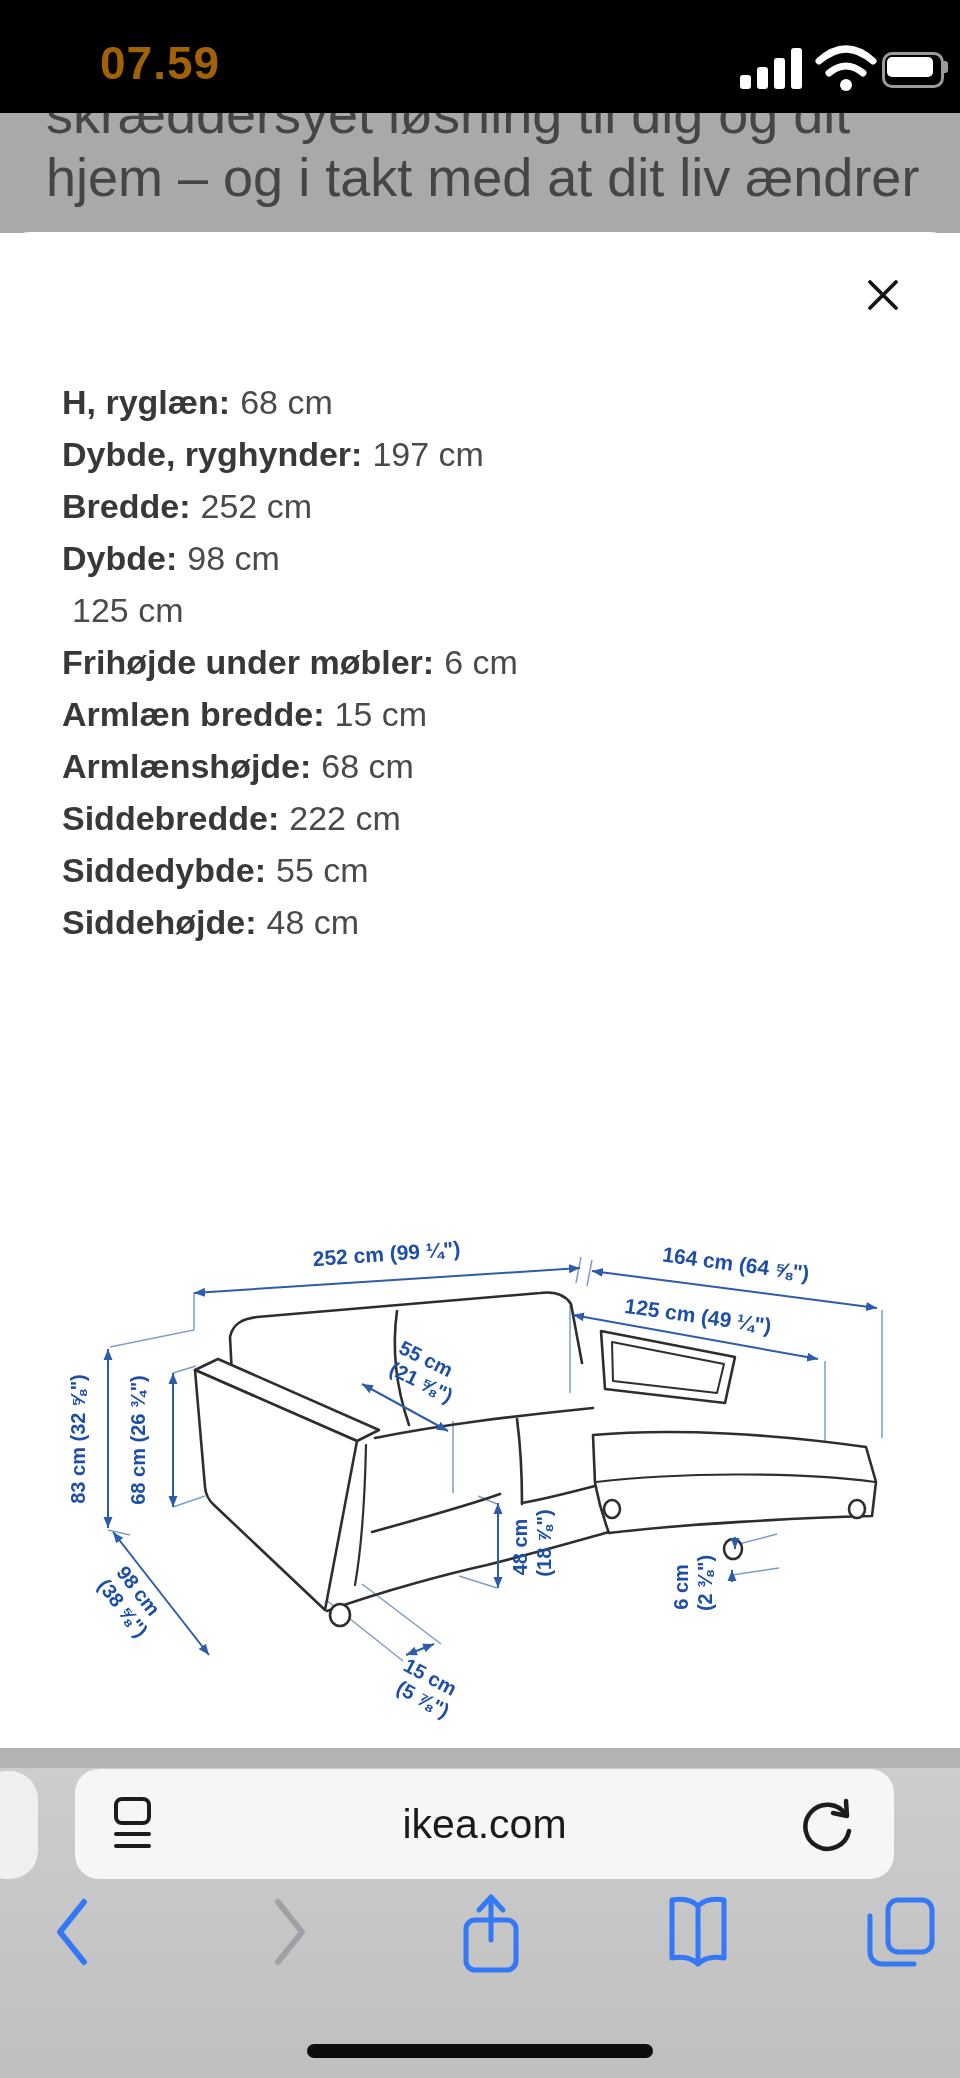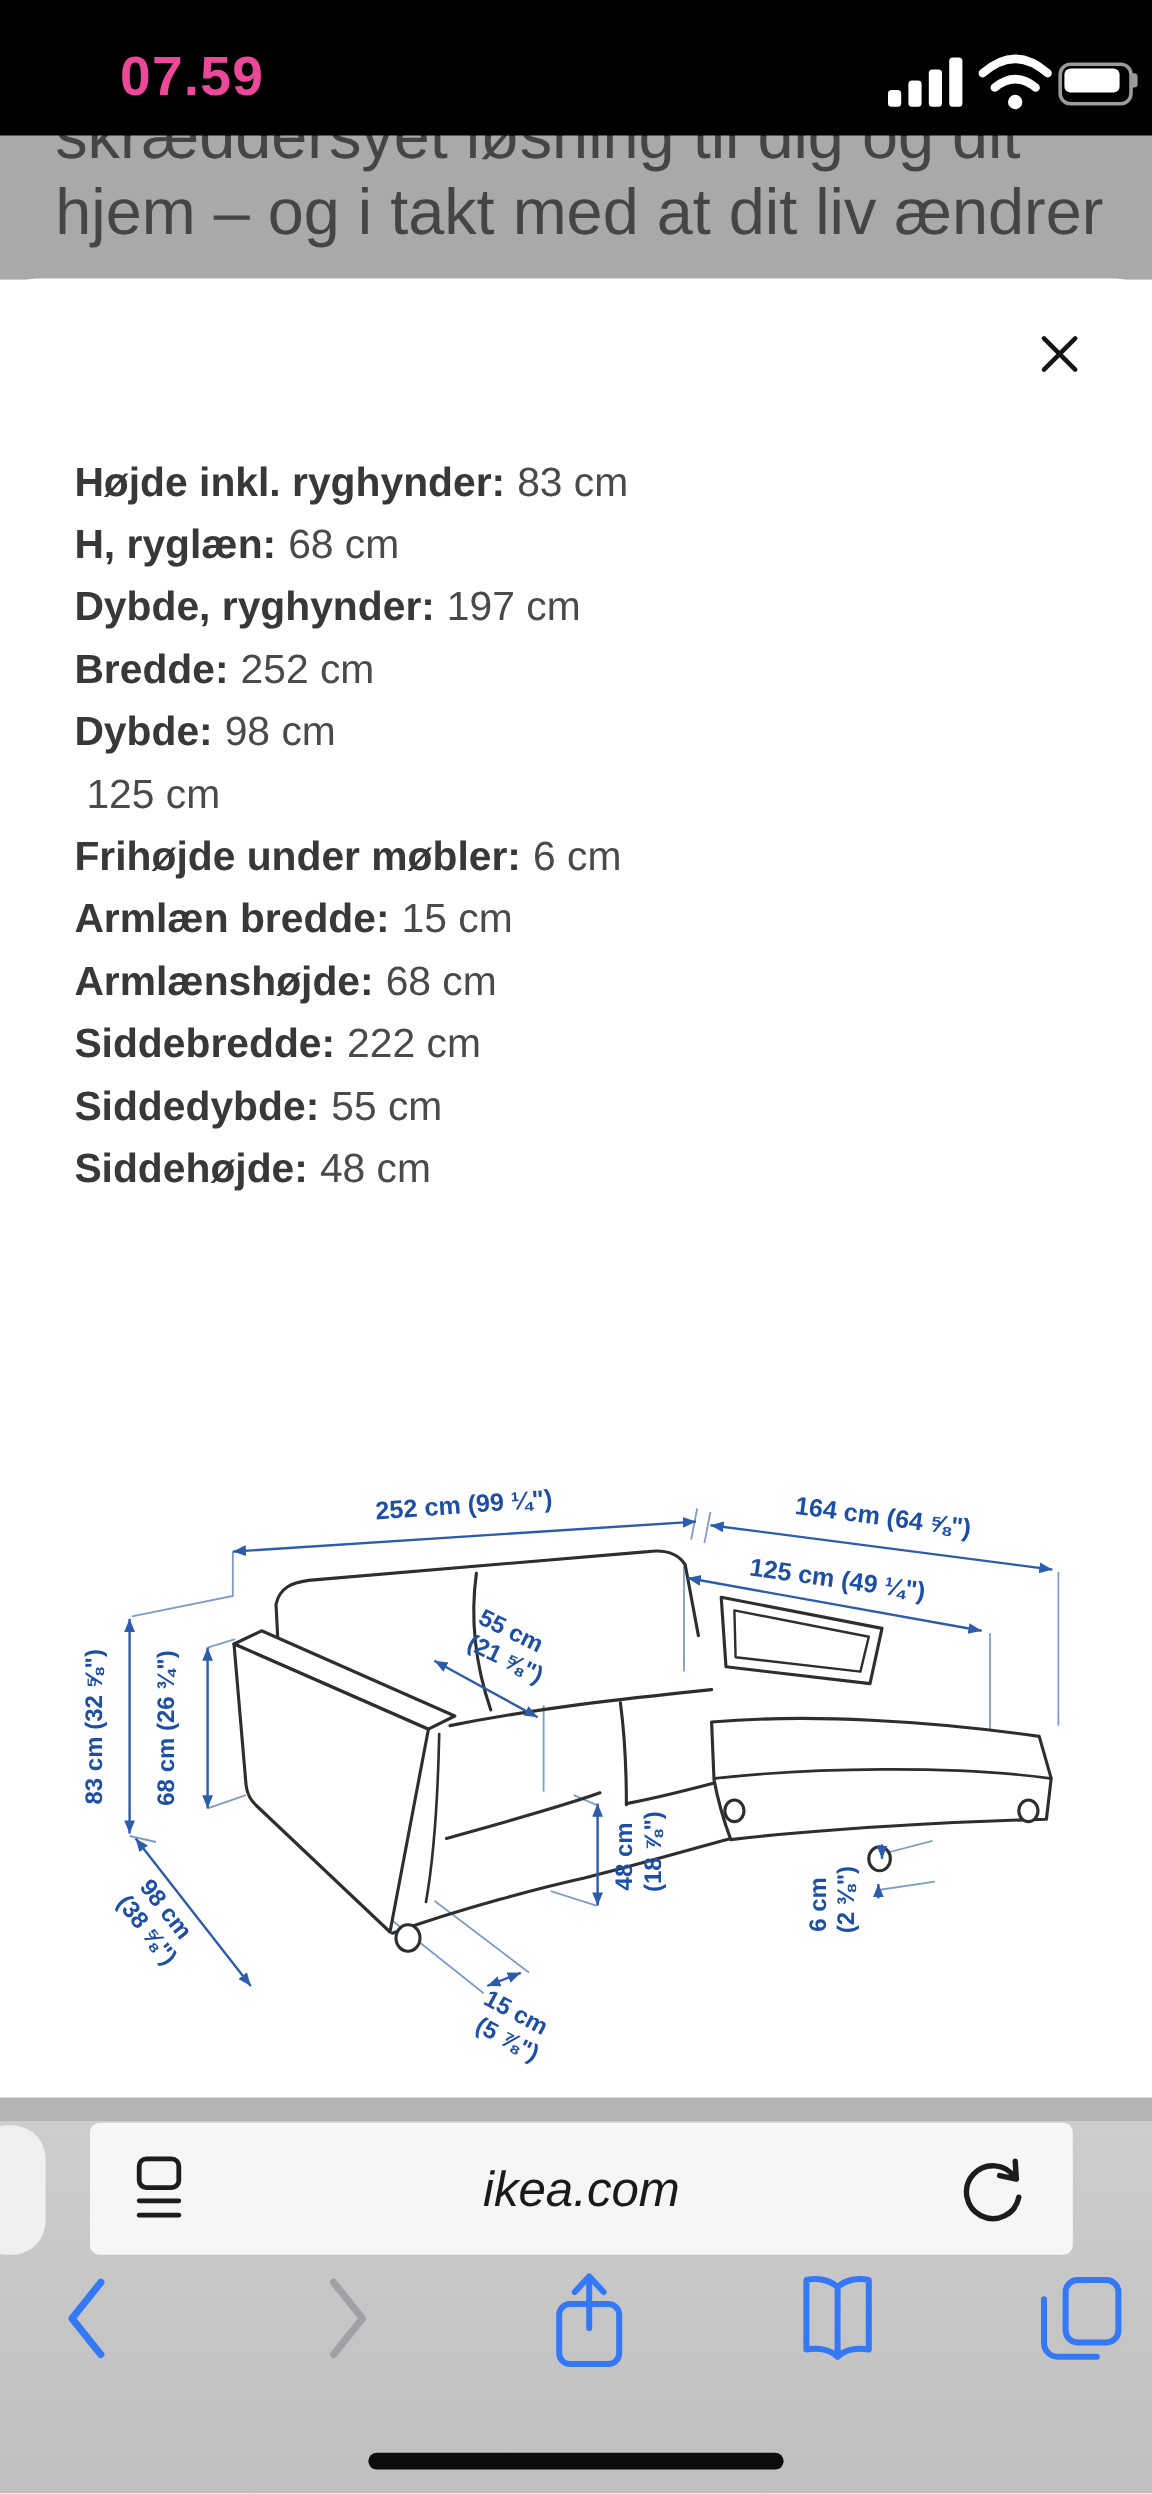--- a/index.html
+++ b/index.html
@@ -2,21 +2,21 @@
 <html><head>
 <meta charset="utf-8">
 <style>
   html,body{margin:0;padding:0;}
   body{width:960px;height:2078px;position:relative;background:#fff;overflow:hidden;
        font-family:"Liberation Sans","DejaVu Sans",sans-serif;}
   .abs{position:absolute;}
 
   
   .status-bar{left:0;top:0;width:960px;height:113px;background:#000;z-index:30;}
-  .status-time{left:100px;top:36px;color:#ec4899;font-size:46px;font-weight:700;letter-spacing:1px;}
+  .status-time{left:100px;top:36px;color:#a16207;font-size:46px;font-weight:700;letter-spacing:1px;}
   .sig-bars{left:740px;top:48px;width:66px;height:41px;}
   .sig-bars i{position:absolute;bottom:0;width:11px;background:#fff;border-radius:3px;}
   .wifi{left:815px;top:44px;}
   .battery-outer{left:882px;top:52px;width:56px;height:30px;border:3px solid #9b9b9b;border-radius:10px;}
   .battery-fill{left:887px;top:57px;width:46px;height:20px;background:#fff;border-radius:5px;}
   .battery-nub{left:943px;top:61px;width:5px;height:12px;background:#9b9b9b;border-radius:0 3px 3px 0;}
 
   
   .backdrop{left:0;top:113px;width:960px;height:120px;background:#a9a9a9;z-index:5;padding-left:25px;}
   .backdrop-line1{left:46px;top:-30px;width:920px;color:#454545;font-size:54px;white-space:nowrap;}
@@ -30,22 +30,22 @@
   .dim-row{height:52px;font-size:34px;display:flex;align-items:center;white-space:nowrap;}
   .dim-label{font-weight:700;color:#383838;}
   .dim-value{font-weight:400;color:#4a4a4a;margin-left:10px;}
 
   .diagram{left:35px;top:1003px;width:890px;height:500px;}
 
   
   .chrome-band{left:0;top:1748px;width:960px;height:20px;background:#b3b3b3;z-index:20;}
   .chrome{left:0;top:1768px;width:960px;height:310px;background:linear-gradient(#cdcdcd,#bfbfbf);z-index:20;}
   .peek-tab{left:-22px;top:3px;width:60px;height:108px;background:#efeff0;border-radius:28px;}
-  .url-bar{left:75px;top:1px;width:819px;height:110px;background:#f6f6f7;border-radius:8px;
-           display:flex;align-items:center;justify-content:center;font-style:italic;}
+  .url-bar{left:75px;top:1px;width:819px;height:110px;background:#f6f6f7;border-radius:24px;
+           display:flex;align-items:center;justify-content:center;}
   .reader-btn{position:absolute;left:36px;top:27px;width:44px;height:56px;}
   .url-text{font-size:41px;color:#1a1a1a;}
   .reload-btn{position:absolute;right:38px;top:24px;width:56px;height:60px;}
   .toolbar{left:0;top:112px;width:960px;height:120px;}
   .tb-icon{position:absolute;top:12px;width:72px;height:80px;}
 
   .home-indicator{left:307px;top:2044px;width:346px;height:14px;border-radius:8px;background:#0c0c0c;z-index:25;}
 </style>
 </head>
 <body>
@@ -70,24 +70,20 @@
   <div class="abs battery-nub"></div>
 </div>
 
 <div class="abs backdrop">
   <div class="abs backdrop-line1">skræddersyet løsning til dig og dit</div>
   <div class="abs backdrop-line2">hjem – og i takt med at dit liv ændrer</div>
 </div>
 
 <div class="abs sheet">
   <div class="dim-list abs">
-    <div class="dim-row">
-        <span class="dim-label">Højde inkl. ryghynder:</span>
-        <span class="dim-value">83 cm</span>
-      </div>
     <div class="dim-row">
         <span class="dim-label">H, ryglæn:</span>
         <span class="dim-value">68 cm</span>
       </div>
     <div class="dim-row">
         <span class="dim-label">Dybde, ryghynder:</span>
         <span class="dim-value">197 cm</span>
       </div>
     <div class="dim-row">
         <span class="dim-label">Bredde:</span>

